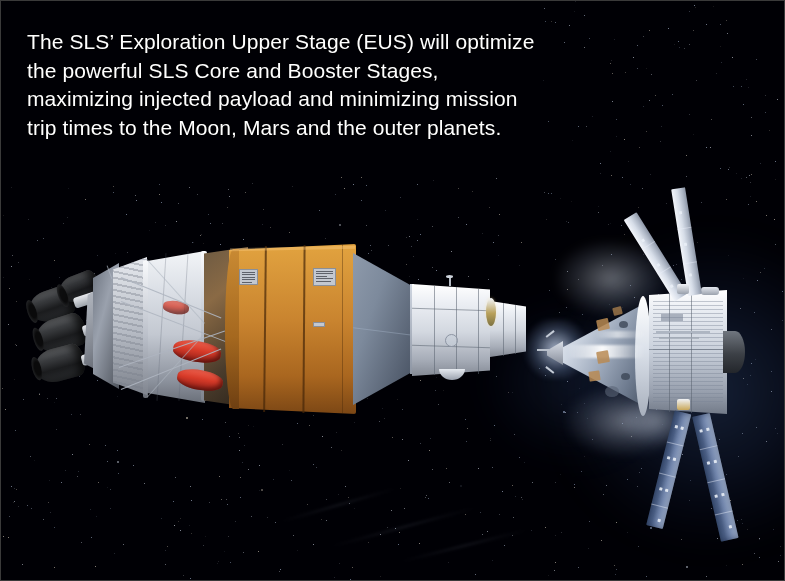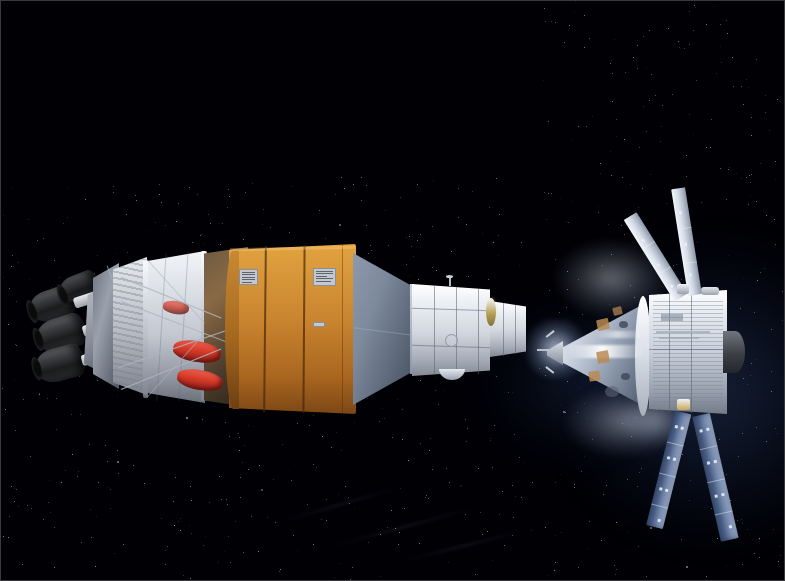--- a/index.html
+++ b/index.html
@@ -937,20 +937,21 @@
       <div class="star" style="left: 685.4px; top: 175.4px; width: 1px; height: 1px; opacity: 0.5; background: rgb(207, 216, 232);"></div>
       <div class="star" style="left: 564.9px; top: 219.7px; width: 1px; height: 1px; opacity: 0.28; background: rgb(159, 176, 204);"></div>
       <div class="star" style="left: 416.4px; top: 217.9px; width: 1px; height: 1px; opacity: 0.19; background: rgb(207, 216, 232);"></div>
       <div class="star" style="left: 576.7px; top: 277.9px; width: 1px; height: 1px; opacity: 0.41; background: rgb(224, 230, 242);"></div>
       <div class="star" style="left: 257.8px; top: 489.1px; width: 1px; height: 1px; opacity: 0.18; background: rgb(159, 176, 204);"></div>
       <div class="star" style="left: 84.2px; top: 198.4px; width: 1px; height: 1px; opacity: 0.69; background: rgb(216, 205, 188);"></div>
     </div>
   <div class="bluewash" style="left:560px;top:240px;width:300px;height:300px;"></div>
   <div class="bluewash" style="left:480px;top:300px;width:180px;height:160px;opacity:.6;"></div>
 
+  <div class="caption">The SLS’ Exploration Upper Stage (EUS) will optimize the powerful SLS Core and Booster Stages, maximizing injected payload and minimizing mission trip times to the Moon, Mars and the outer planets.</div>
 
   <div>
     <div class="nozzle" style="left:27px;  top:281px; transform:rotate(-19deg);"></div>
     <div class="nozzle" style="left:34px;  top:309px; transform:rotate(-17deg); width:50px;height:33px;"></div>
     <div class="nozzle" style="left:33px;  top:340px; transform:rotate(-15deg); width:50px;height:33px;"></div>
     <div class="nozzle" style="left:57px;  top:266px; transform:rotate(-21deg); width:40px;height:26px;opacity:.92;"></div>
 
     <div class="eng-neck" style="left:72px; top:289px; transform:rotate(-18deg);"></div>
     <div class="eng-neck" style="left:81px; top:318px; transform:rotate(-16deg);"></div>
     <div class="eng-neck" style="left:80px; top:348px; transform:rotate(-14deg);"></div>

